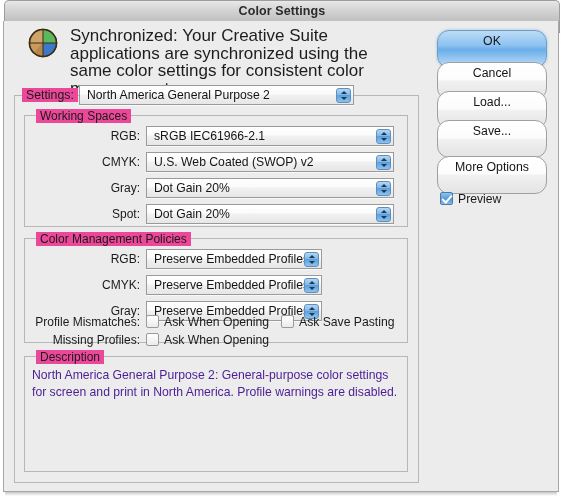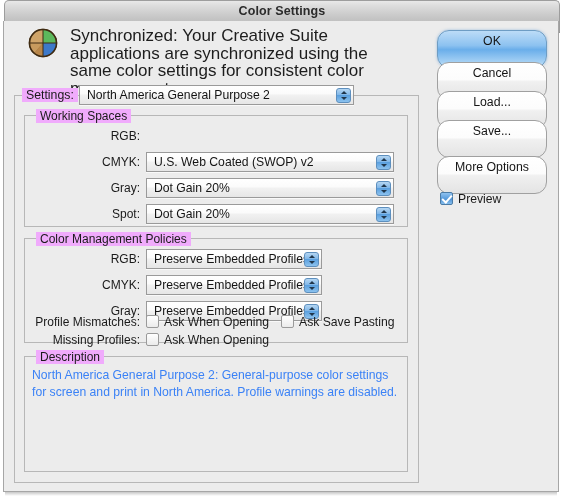--- a/index.html
+++ b/index.html
@@ -80,21 +80,21 @@
 
   
   .groupbox {
     position: absolute;
     border: 1px solid #b7b7b7;
     box-sizing: border-box;
     background: transparent;
   }
   .group-legend {
     position: absolute;
-    background: #f0abfc;
+    background: #ec4899;
     padding: 0 4px;
     font-size: 12px;
     color: #1a1a1a;
     white-space: nowrap;
   }
 
   #outer-group { left: 14px; top: 95px; width: 405px; height: 388px; }  
 
   #ws-group { left: 24px; top: 115px; width: 384px; height: 112px; }
   #ws-legend { left: 36px; top: 109px; }
@@ -103,21 +103,21 @@
   #cmp-legend { left: 36px; top: 232px; }
 
   #desc-group { left: 24px; top: 356px; width: 384px; height: 116px; }
   #desc-legend { left: 36px; top: 350px; }
 
   #desc-text {
     position: absolute;
     left: 32px; top: 367px;
     width: 368px;
     font-size: 12.2px;
-    color: #3b82f6;
+    color: #4c1d95;
     line-height: 17px;
   }
 
   
   .row-label {
     position: absolute;
     font-size: 12px;
     color: #1a1a1a;
     text-align: right;
     width: 120px;
@@ -246,20 +246,27 @@
     <div class="parrow">
       <div class="tri-up"></div>
         <div class="tri-dn"></div>
     </div>
   </div>
 
   <div class="groupbox" id="ws-group"></div>
   <div class="group-legend" id="ws-legend">Working Spaces</div>
 
   <div class="row-label" style="left:20px; top:129px;">RGB:</div>
+  <div class="popup" style="left:146px; top:126px; width:248px;">
+    <div class="ptext">sRGB IEC61966-2.1</div>
+    <div class="parrow">
+        <div class="tri-up"></div>
+        <div class="tri-dn"></div>
+      </div>
+  </div>
 
   <div class="row-label" style="left:20px; top:155px;">CMYK:</div>
   <div class="popup" style="left:146px; top:152px; width:248px;">
     <div class="ptext">U.S. Web Coated (SWOP) v2</div>
     <div class="parrow">
         <div class="tri-up"></div>
         <div class="tri-dn"></div>
       </div>
   </div>
 

